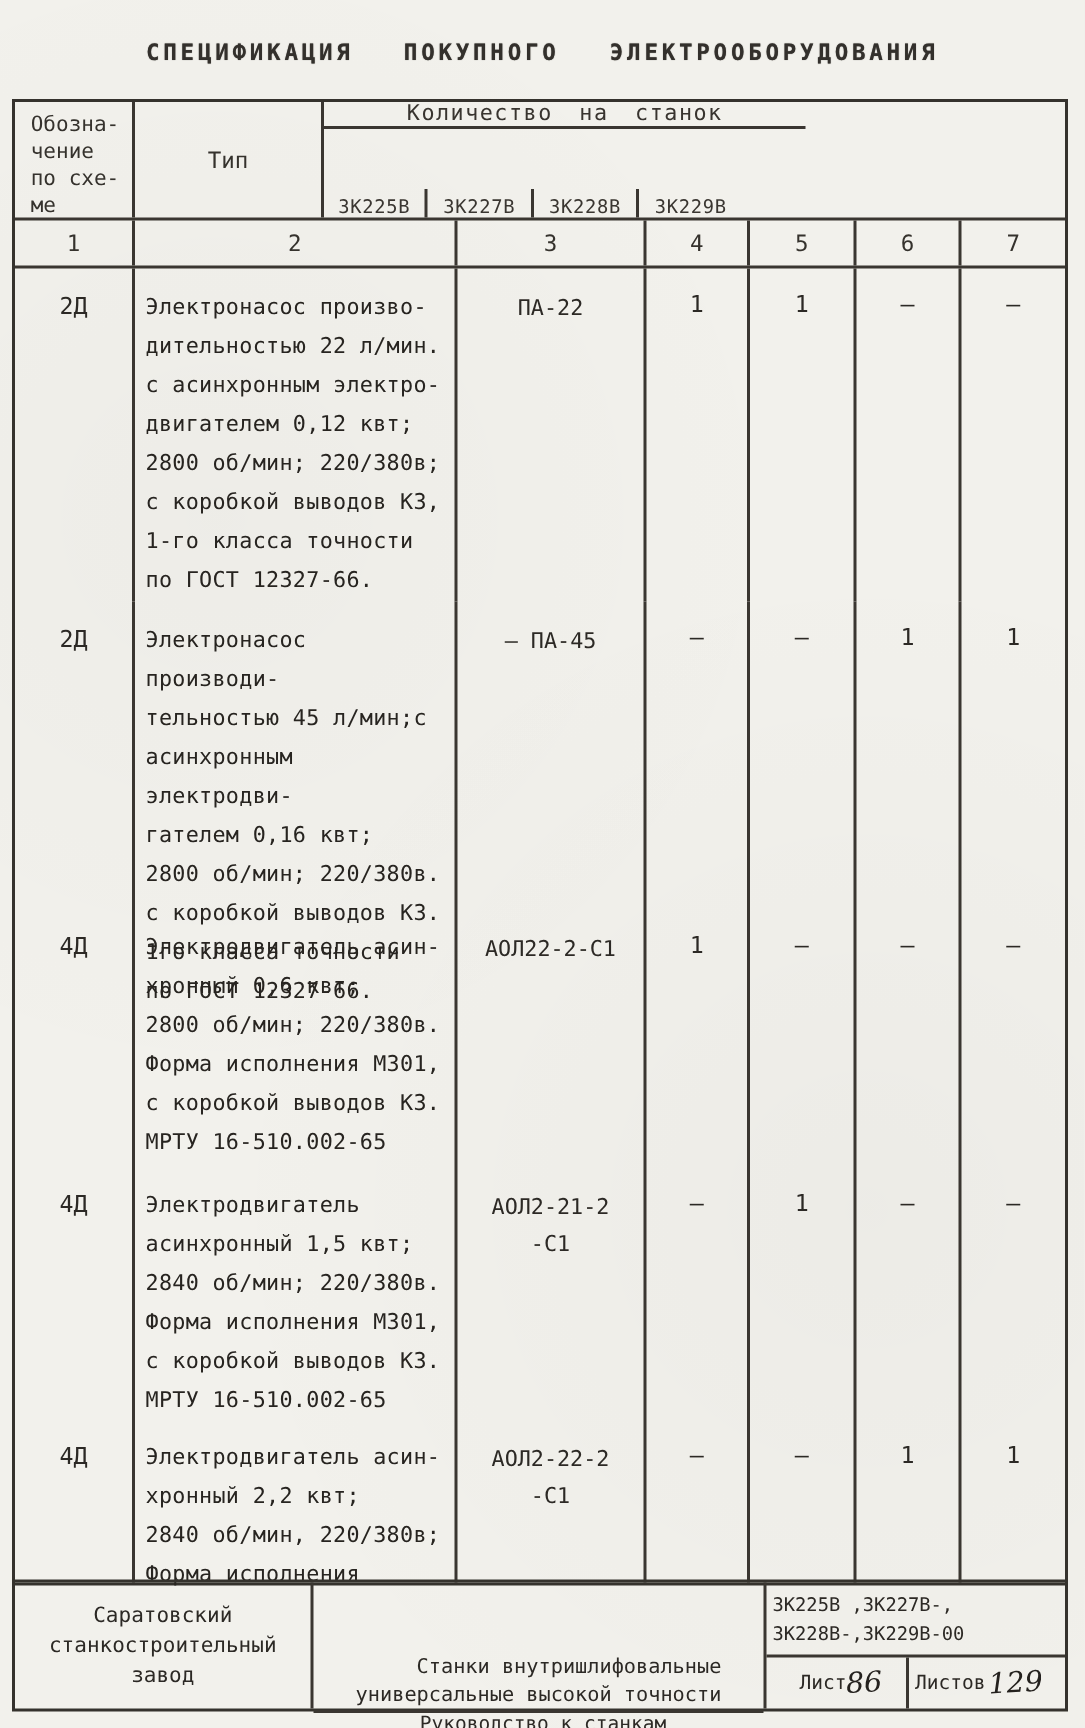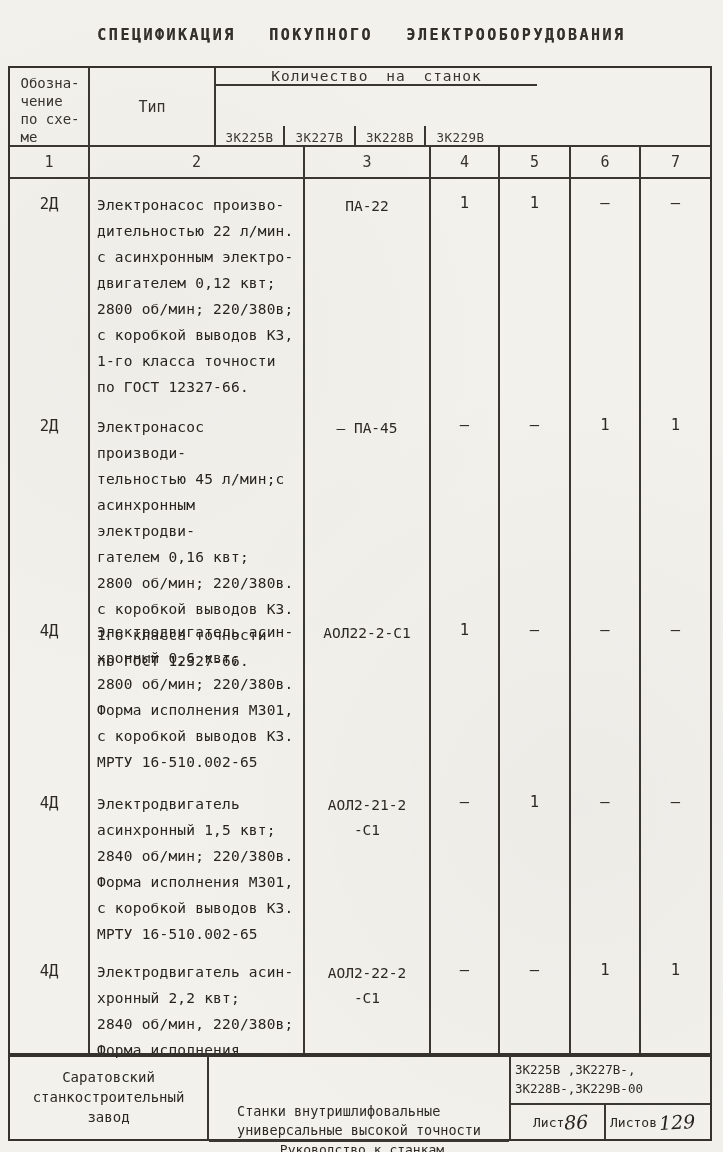--- a/index.html
+++ b/index.html
@@ -102,21 +102,21 @@
   .tb-left{
     width:199px;border-right:2px solid #3a3631;
     display:flex;align-items:center;justify-content:center;
     text-align:center;white-space:pre-line;
     font-size:14px;line-height:20px;color:#2c2925;
   }
   .tb-mid{width:302px;border-right:2px solid #3a3631;display:flex;flex-direction:column;}
   .tb-mid-top{
     height:50px;border-bottom:2px solid #3a3631;
     display:flex;align-items:center;justify-content:center;
-    text-align:left;white-space:pre-line;
+    text-align:right;white-space:pre-line;
     font-size:13.5px;line-height:19px;color:#2c2925;margin-top:47px;
   }
   .tb-mid-bot{flex:1;display:flex;flex-direction:column;justify-content:center;padding-left:6px;}
   .tb-manual{font-size:13px;text-align:center;line-height:15px;color:#2c2925;}
   .tb-section{font-size:18px;text-align:left;line-height:16px;color:#2c2925;}
   .tb-right{width:199px;display:flex;flex-direction:column;}
   .tb-models{
     height:50px;border-bottom:2px solid #3a3631;
     white-space:pre-line;
     font-size:12.5px;line-height:19px;color:#2c2925;

